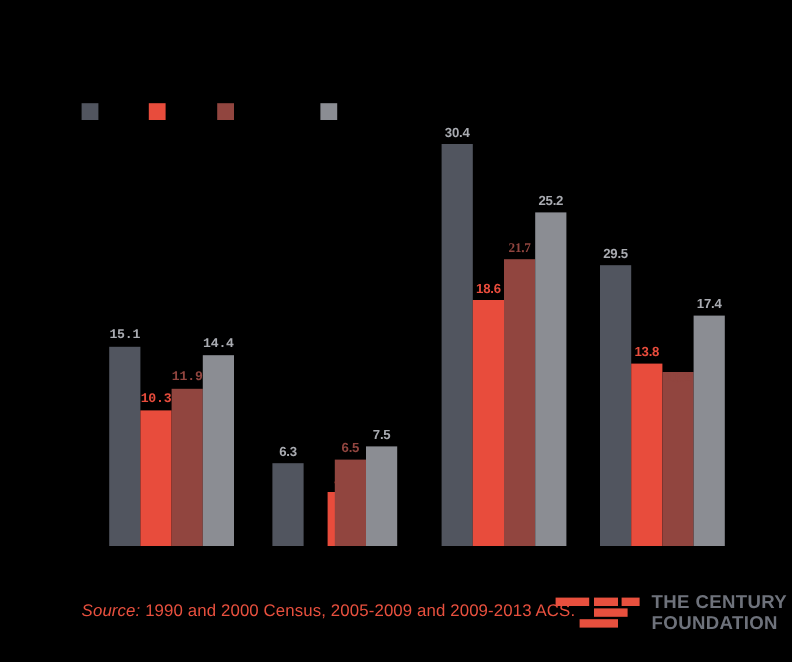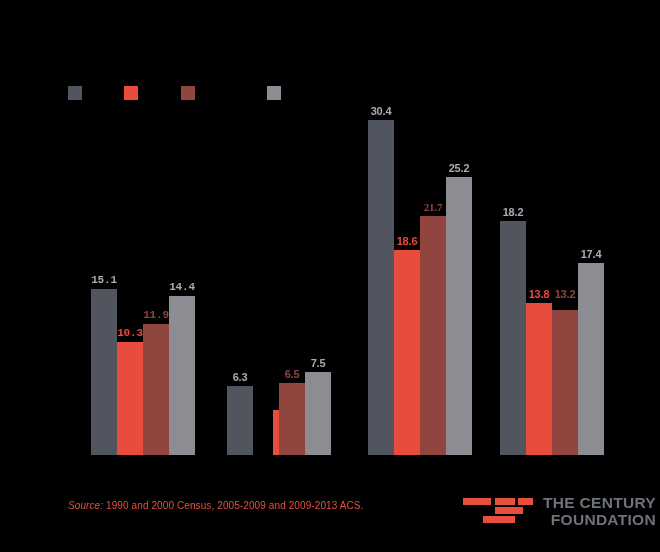--- a/index.html
+++ b/index.html
@@ -75,32 +75,32 @@
     font-size:11px;
     font-weight:bold;
     white-space:nowrap;
     letter-spacing:-0.2px;
   }
 
   
   #source {
     position:absolute;
     left:68px; top:500px;
-    font-size:10px;
+    font-size:14px;
     color:#e8503e;
     white-space:nowrap;
     letter-spacing:0.1px;
   }
   #source .src-word { font-style:italic; }
 
   
   #logo {
     position:absolute;
     left:463px; top:494px;
-    width:180px; height:36px;text-align:right;
+    width:180px; height:36px;
   }
   #logo-mark {
     position:absolute;
     left:0; top:2px;
     width:70px; height:28px;
   }
   .logo-bar { position:absolute; background:#e8503e; }
   #logo-text {
     position:absolute;
     left:80px; top:0px;
@@ -184,29 +184,29 @@
           <div class="bar-label" style="bottom: 242.134px; color: rgb(145, 69, 63);">21.7</div>
         </div>
         <div class="bar-wrap" style="left: 78px; height: 455px;">
           <div class="bar" style="height: 277.704px; background: rgb(139, 141, 147);"></div>
           <div class="bar-label" style="bottom: 280.704px; color: rgb(169, 171, 177);">25.2</div>
         </div>
       </div>
       <div class="bar-group" style="left: 500px; top: 0px; width: 104px; height: 455px;">
         <div class="bar-wrap" style="left: 0px; height: 455px;">
           <div class="bar" style="height: 233.624px; background: rgb(81, 85, 95);"></div>
-          <div class="bar-label" style="bottom: 236.624px; color: rgb(169, 171, 177);">18.2</div>
+          <div class="bar-label" style="bottom: 236.624px; color: rgb(169, 171, 177);">29.5</div>
         </div>
         <div class="bar-wrap" style="left: 26px; height: 511px;">
           <div class="bar" style="height: 152.076px; background: rgb(232, 76, 60);"></div>
           <div class="bar-label" style="bottom: 155.076px; color: rgb(232, 76, 60);">13.8</div>
         </div>
         <div class="bar-wrap" style="left: 52px; height: 455px;">
           <div class="bar" style="height: 145.464px; background: rgb(145, 69, 63);"></div>
-          <div class="bar-label" style="bottom: 155px; color: rgb(145, 69, 63);">13.2</div>
+          <div class="bar-label" style="bottom: 134px; color: rgb(145, 69, 63);">13.2</div>
         </div>
         <div class="bar-wrap" style="left: 78px; height: 455px;">
           <div class="bar" style="height: 191.748px; background: rgb(139, 141, 147);"></div>
           <div class="bar-label" style="bottom: 194.748px; color: rgb(169, 171, 177); margin-top: 32px;">17.4</div>
         </div>
       </div>
     </div>
 
   <div id="source"><span class="src-word">Source:</span><span> 1990 and 2000 Census, 2005-2009 and 2009-2013 ACS.</span></div>
 

